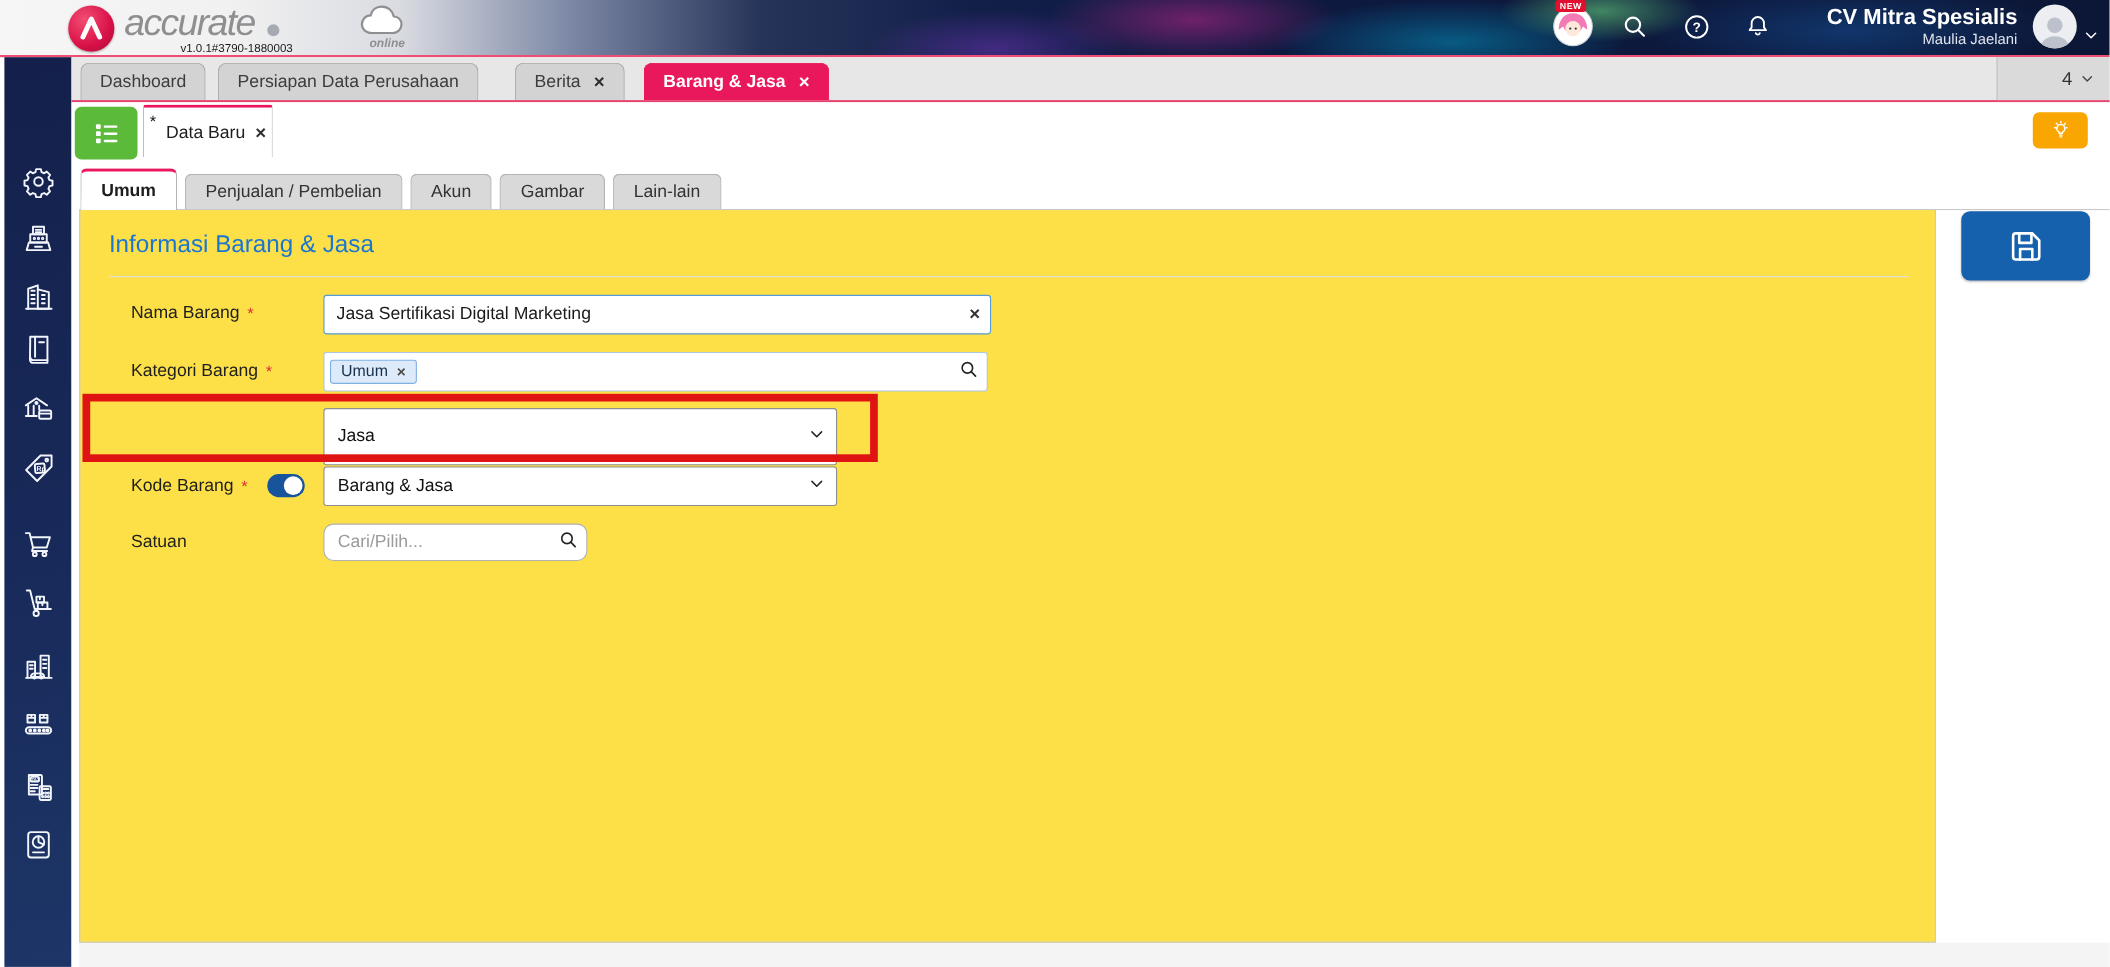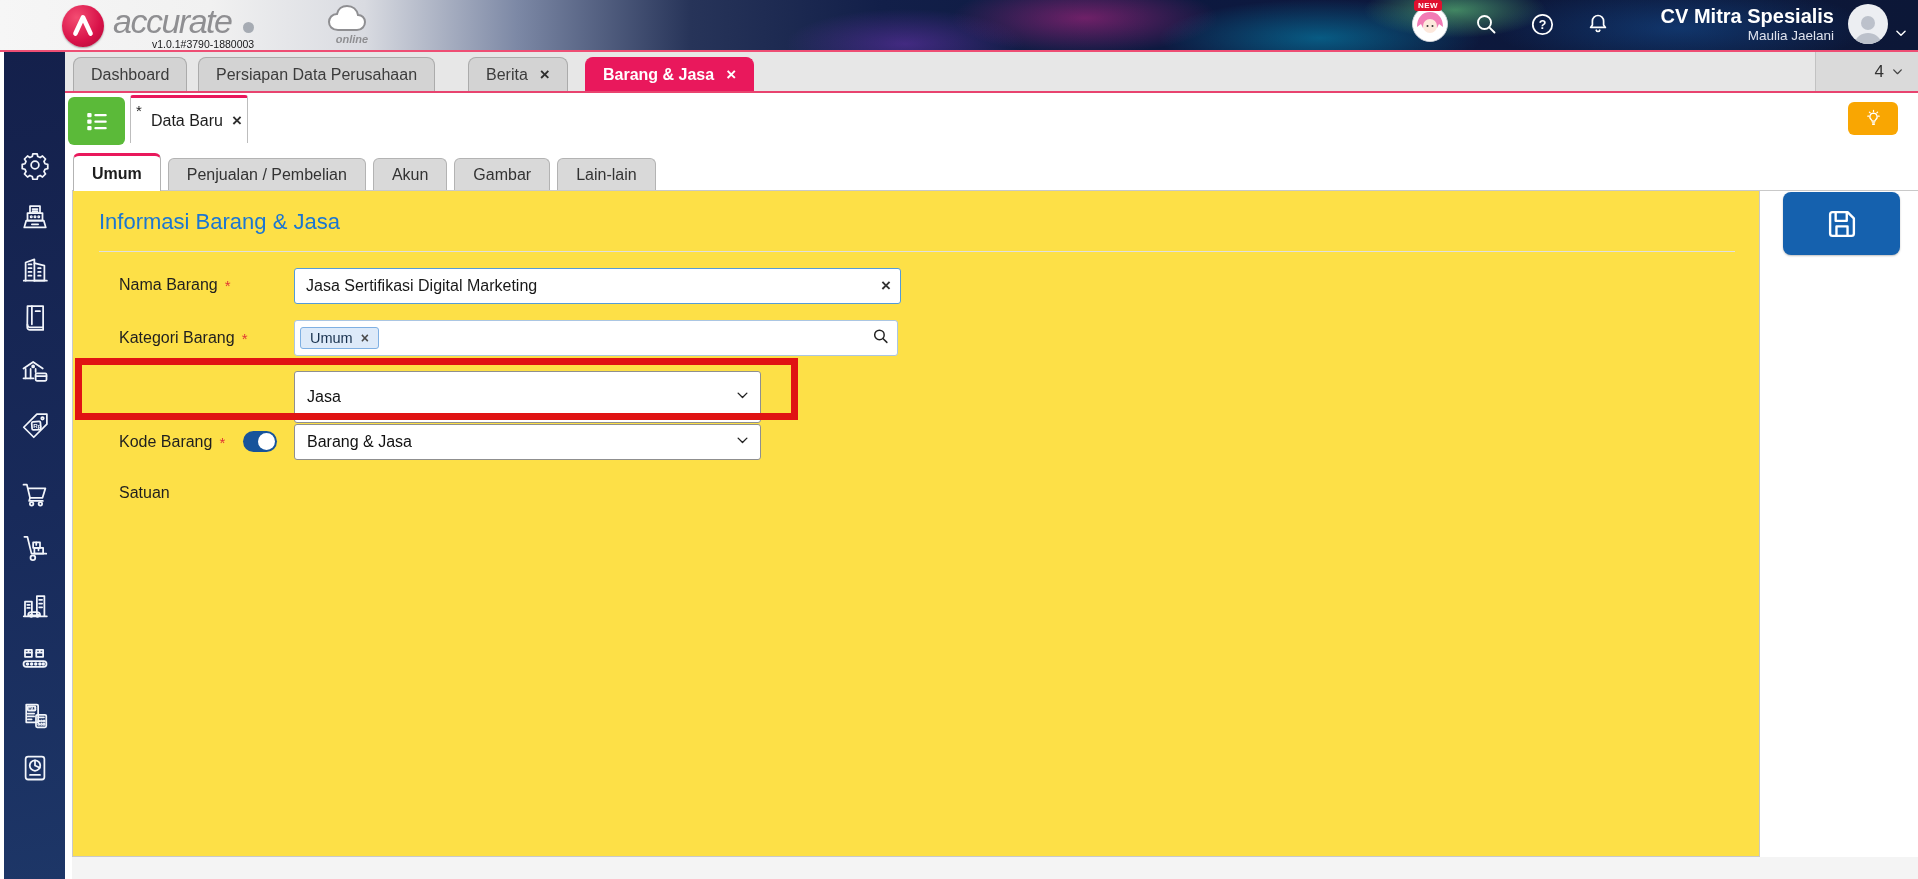--- a/index.html
+++ b/index.html
@@ -14,21 +14,21 @@
       radial-gradient(190px 52px at 1085px 18px, rgba(228,40,150,.45), transparent 70%),
       radial-gradient(170px 50px at 905px 44px, rgba(140,60,215,.40), transparent 70%),
       radial-gradient(260px 60px at 1680px 28px, rgba(25,110,200,.35), transparent 72%),
       linear-gradient(90deg,#f6f6f6 0%,#f1f1f1 11%,#d9dbe1 19%,#7c88a5 27%,#273459 36%,#121f49 46%,#0d1940 60%,#0c1737 100%);}
   .logo-badge{position:absolute;left:62px;top:5px;width:42px;height:42px;border-radius:50%;
       background:radial-gradient(circle at 35% 30%, #f34d72,#d81148 60%,#a90b36);
       display:flex;align-items:center;justify-content:center;box-shadow:0 1px 2px rgba(0,0,0,.35);}
   .logo-word{position:absolute;left:113px;top:2px;font-size:34px;font-style:italic;font-weight:400;
       color:#8f8f92;letter-spacing:-1.5px;}
   .logo-cloud{position:absolute;left:322px;top:4px;}
-  .hdr-version{position:absolute;left:152px;top:38px;font-size:10.5px;color:#18181a;}
+  .hdr-version{position:absolute;left:164px;top:38px;font-size:10.5px;color:#18181a;}
   .hdr-dot{position:absolute;left:243px;top:22px;width:11px;height:11px;border-radius:50%;background:#9aa0a8;opacity:.85;}
   .hdr-right{position:absolute;right:10px;top:0;height:44px;display:flex;align-items:flex-end;}
   .hdr-ic{width:40px;height:40px;display:flex;align-items:center;justify-content:center;cursor:pointer;margin-left:16px;}
   .chibi-wrap{position:relative;margin-left:0;}
   .new-badge{position:absolute;left:4px;top:-4px;background:#e0102e;color:#fff;font-size:8px;font-weight:700;
       padding:1px 4px;border-radius:3px;letter-spacing:.5px;}
   .chibi{width:34px;height:34px;border-radius:50%;background:#fff;overflow:hidden;border:1px solid #cfd3da;}
   .acct-text{margin-left:26px;width:190px;text-align:right;line-height:1.15;}
   .acct-company{color:#ffffff;font-size:20px;font-weight:700;}
   .acct-user{color:#dfe3ee;font-size:13.5px;}
@@ -420,20 +420,29 @@
             <svg width="15" height="15" viewBox="0 0 24 24">
                 <path d="M5 9l7 7 7-7" fill="none" stroke="#222" stroke-width="2.2" stroke-linecap="round" stroke-linejoin="round"></path>
               </svg>
           </span>
         </div>
       </div>
 
       <div class="flabel" style="top:285px;height:34px">
         <span>Satuan</span>
       </div>
+      <div class="fld" style="top:285px;width:240px;height:34px">
+        <input class="rnd-input" type="text" placeholder="Cari/Pilih..." style="">
+        <span class="search-ic">
+          <svg width="17" height="17" viewBox="0 0 24 24">
+              <circle cx="10.5" cy="10.5" r="6.7" fill="none" stroke="#222" stroke-width="2.1"></circle>
+              <path d="M15.4 15.4 21 21" stroke="#222" stroke-width="2.1" stroke-linecap="round"></path>
+            </svg>
+        </span>
+      </div>
     </div>
 
     <div class="bottom-strip"></div>
 
     <div class="save-btn">
       <svg width="38" height="38" viewBox="0 0 24 24">
           <g fill="none" stroke="#fff" stroke-width="1.5" stroke-linecap="round" stroke-linejoin="round">
             <path d="M4.5 6a1.5 1.5 0 0 1 1.5-1.5h9.5l4 4V18a1.5 1.5 0 0 1-1.5 1.5H6A1.5 1.5 0 0 1 4.5 18z"></path>
             <path d="M8 4.5V10h7V4.5"></path>
             <path d="M8.5 19.5v-6h7v6"></path>

